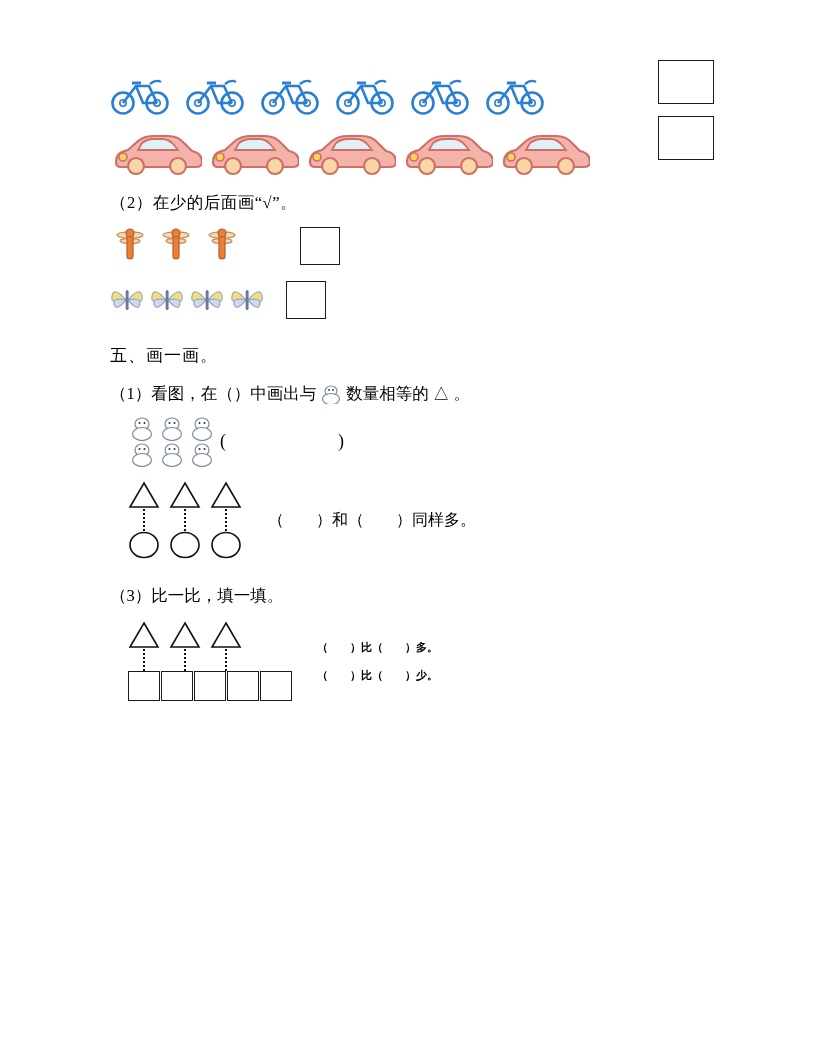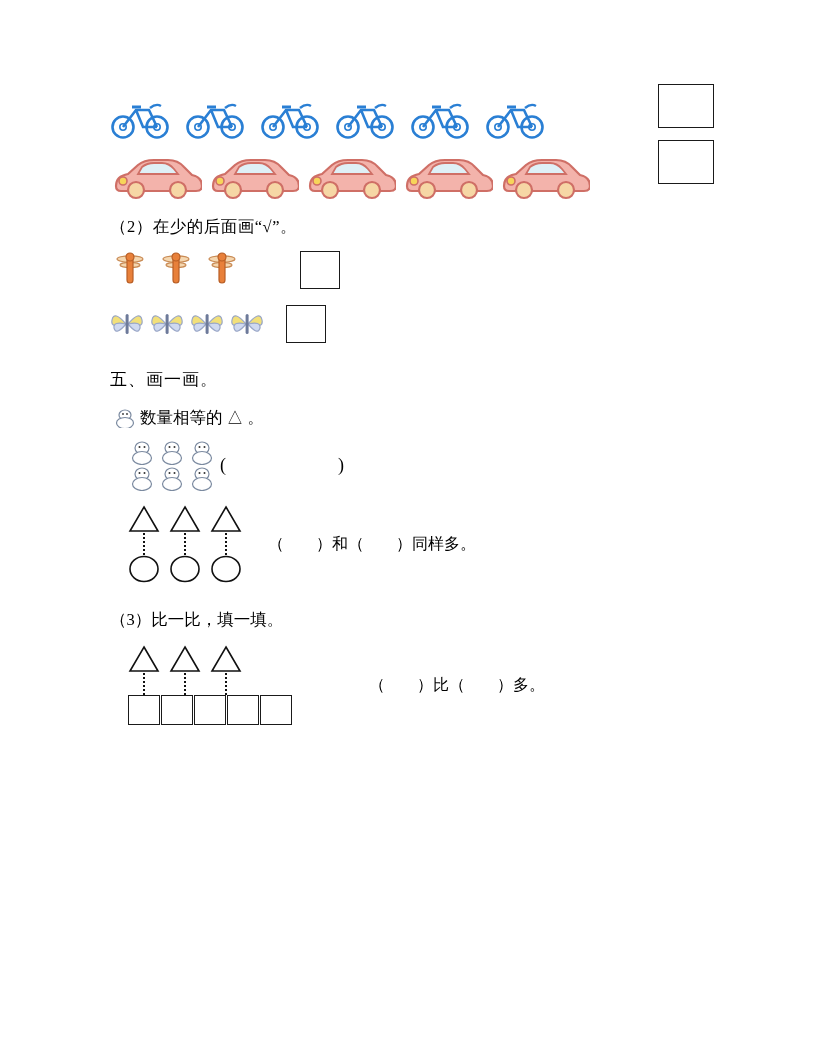--- a/index.html
+++ b/index.html
@@ -13,21 +13,21 @@
     font-family: "Liberation Serif", serif;
     color: #000000;
     position: relative;
     overflow: hidden;
   }
   .page {
     position: relative;
     width: 816px;
     height: 1056px;
     box-sizing: border-box;
-    padding: 84px 110px 0 110px;
+    padding: 60px 110px 0 110px;
   }
 
   
   .row {
     display: flex;
     align-items: center;
   }
   .q-text {
     font-size: 16.5px;
     line-height: 1.6;
@@ -151,24 +151,25 @@
     width: 0;
     height: 100%;
     border-left: 2px dotted #111;
   }
   .cmp-text {
     font-size: 16px;
     margin-left: 26px;
     white-space: nowrap;
   }
   .cmp-text-col {
-    margin-left: 76px;
-    font-size: 16px;
+    margin-left: 24px;
+    font-size: 11px;
     line-height: 2.55;
     white-space: nowrap;
+    font-weight: bold;
   }
   .sq-row {
     display: flex;
     gap: 0px;
   }
   .sq {
     width: 32px;
     height: 30px;
     border: 1.6px solid #1a1a1a;
     box-sizing: border-box;
@@ -396,20 +397,21 @@
       </div>
       <div class="boxwrap">
         <div class="ansbox mid"></div>
       </div>
     </div>
   </div>
 
   <div class="sec-head">五、画一画。</div>
 
   <div class="sub-q">
+    <span>（1）看图，在（）中画出与</span>
     <span style="display:inline-block;margin:0 2px;">
       <svg width="26" height="20" viewBox="0 0 26 20">
         <ellipse cx="13" cy="7" rx="6" ry="5" fill="#fff" stroke="#7b8aa0" stroke-width="1.2"></ellipse>
         <ellipse cx="13" cy="15" rx="8.5" ry="5.5" fill="#fff" stroke="#7b8aa0" stroke-width="1.2"></ellipse>
         <circle cx="11" cy="6" r="0.9" fill="#333"></circle>
           <circle cx="15" cy="6" r="0.9" fill="#333"></circle>
       </svg>
     </span>
     <span>数量相等的 △ 。</span>
   </div>
@@ -557,16 +559,17 @@
       <div class="sq-row">
         <span class="sq"></span>
         <span class="sq"></span>
         <span class="sq"></span>
         <span class="sq"></span>
         <span class="sq"></span>
       </div>
     </div>
     <div class="cmp-text-col">
       <div>（　　）比（　　）多。</div>
+      <div>（　　）比（　　）少。</div>
     </div>
   </div>
 
 </div>
 
 </body></html>

